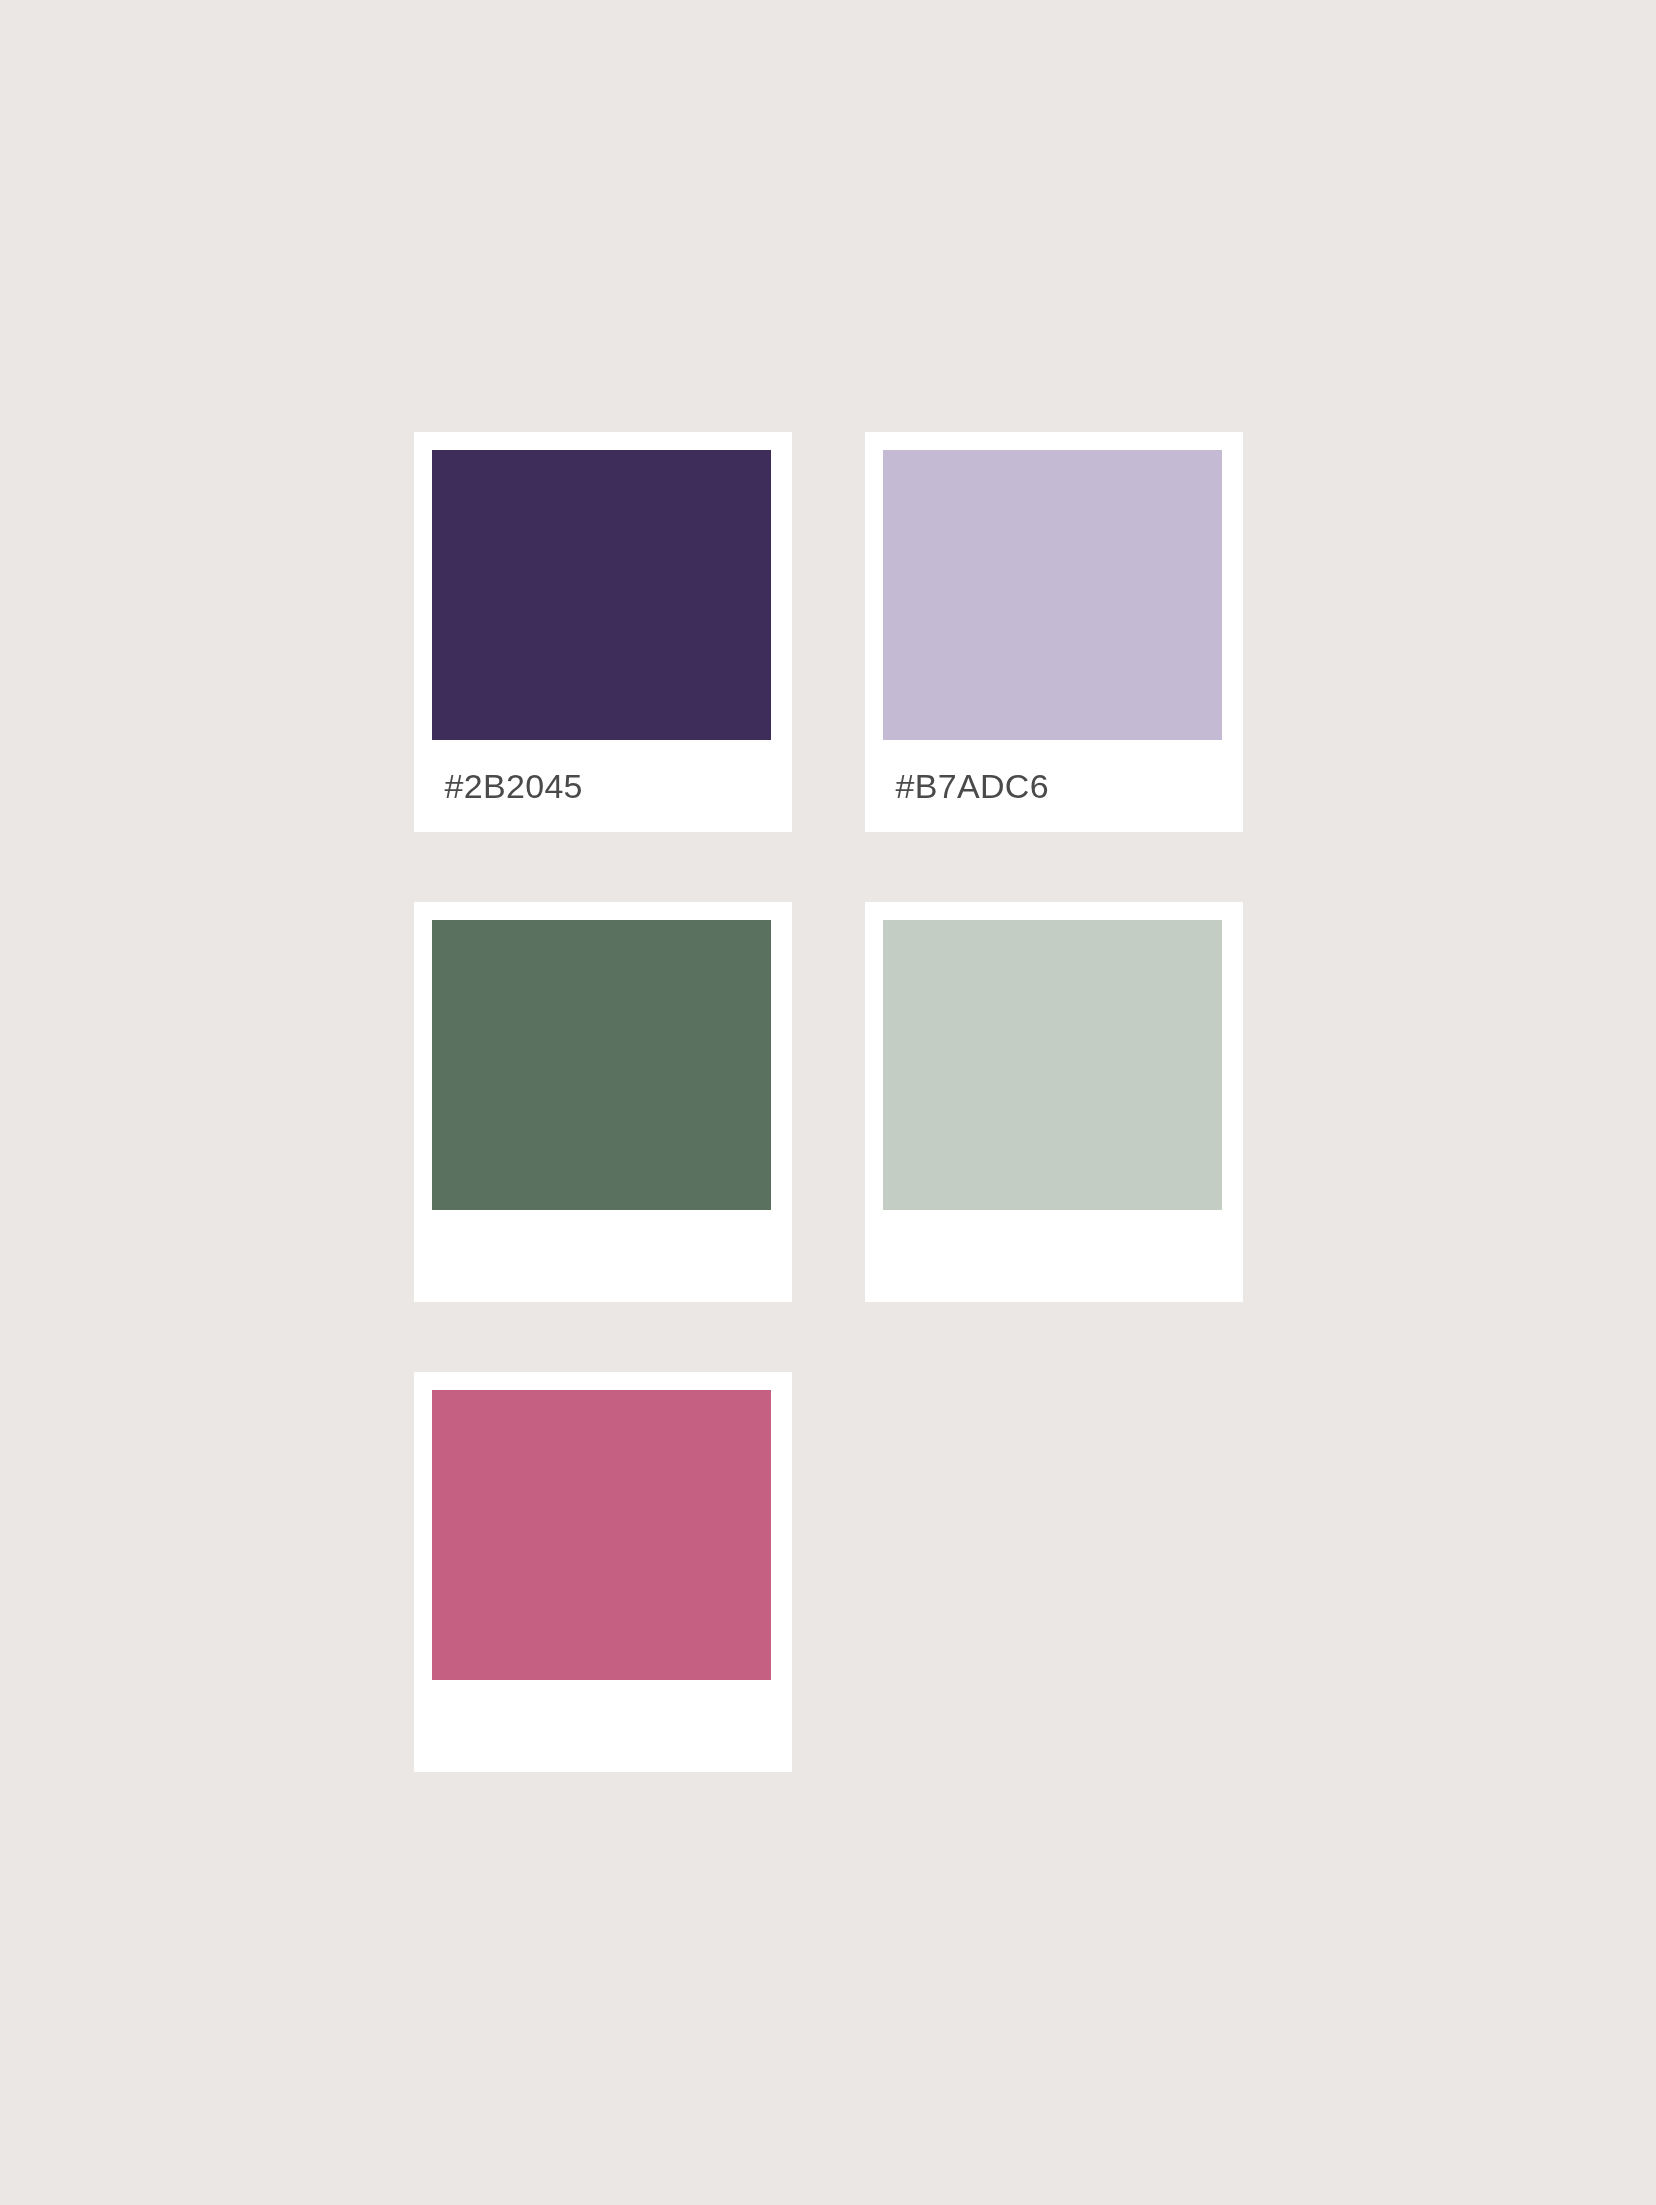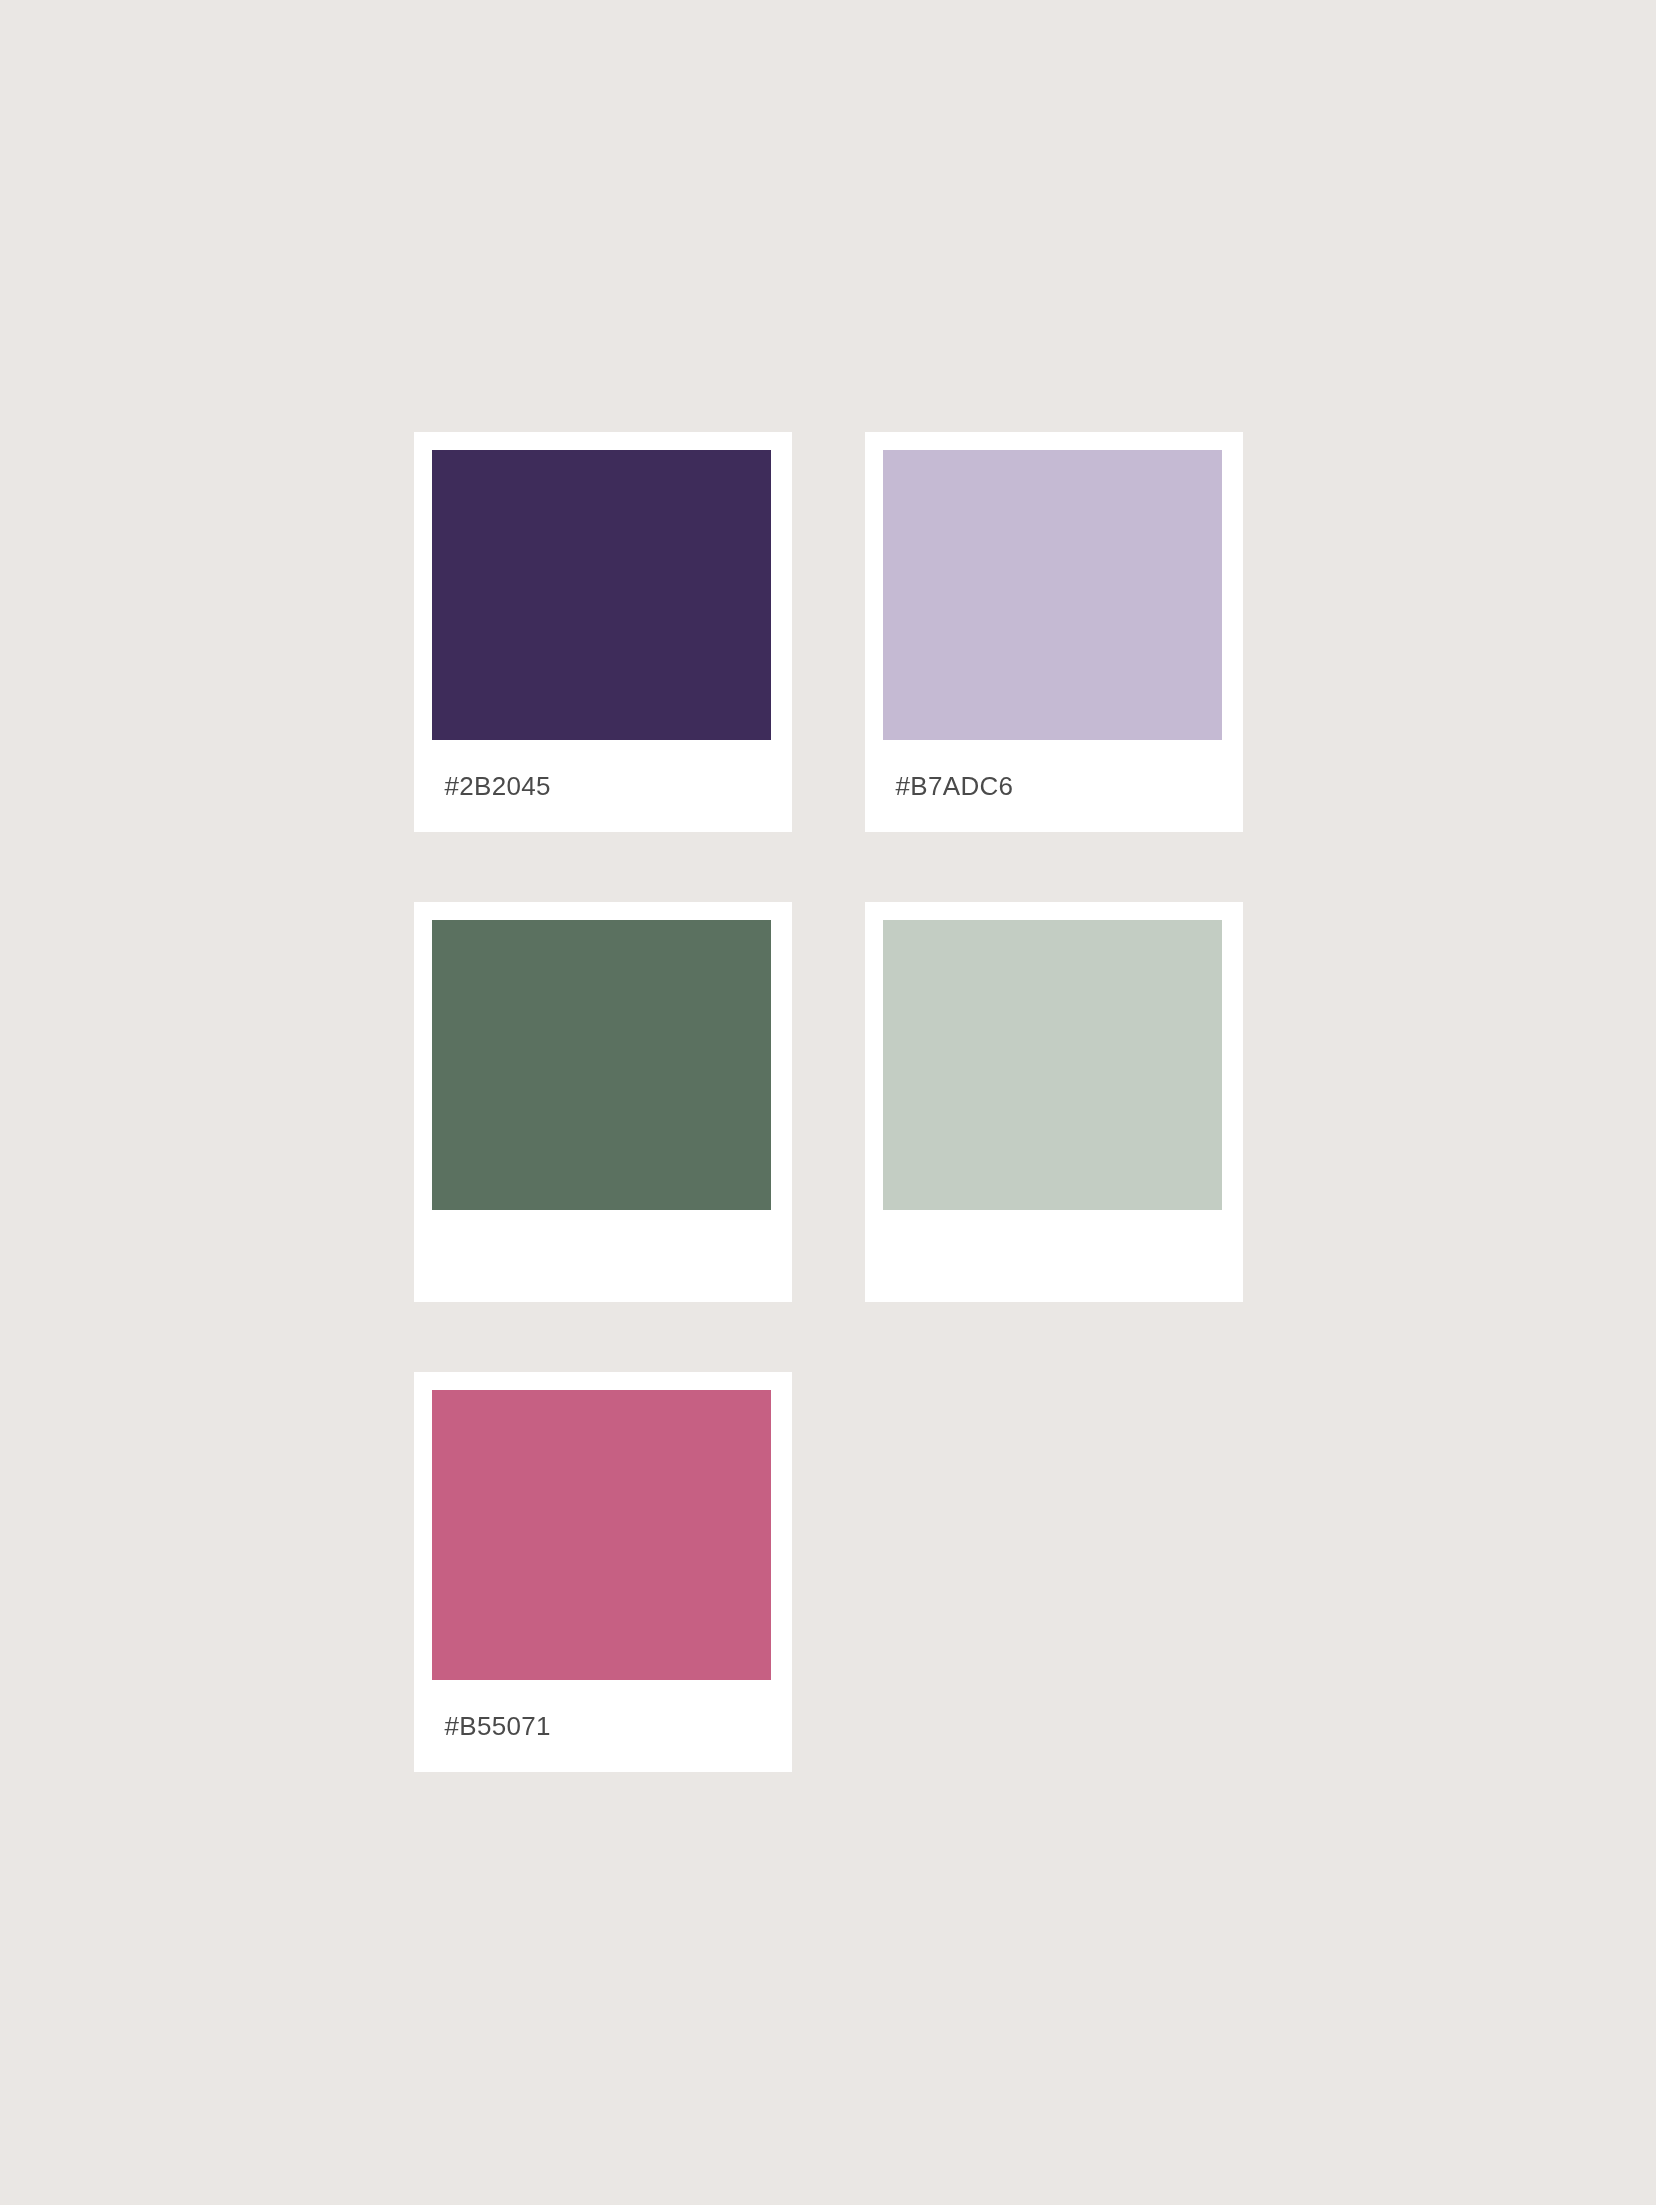--- a/index.html
+++ b/index.html
@@ -39,21 +39,21 @@
     width: 339px;
     height: 290px;
     flex: none;
   }
 
   .swatch-caption {
     flex: 1 1 auto;
     display: flex;
     align-items: center;
     padding-left: 12.6px;
-    font-size: 26px;
+    font-size: 34px;
     font-weight: 300;
     letter-spacing: 0.3px;
     color: #4A4A4A;
     white-space: nowrap;
     line-height: 1;
   }
 </style>
 </head>
 <body style="background-color: rgb(234, 231, 228);">
 
@@ -72,18 +72,17 @@
   <div class="swatch-card">
     <div class="swatch-chip" style="background-color: rgb(91, 113, 96);"></div>
   </div>
 
   <div class="swatch-card">
     <div class="swatch-chip" style="background-color: rgb(195, 205, 195);"></div>
   </div>
 
   <div class="swatch-card">
     <div class="swatch-chip" style="background-color: rgb(198, 96, 131);"></div>
-    <div class="swatch-caption">#B55071</div>
   </div>
 
 
 </div>
 
 
 </body></html>

